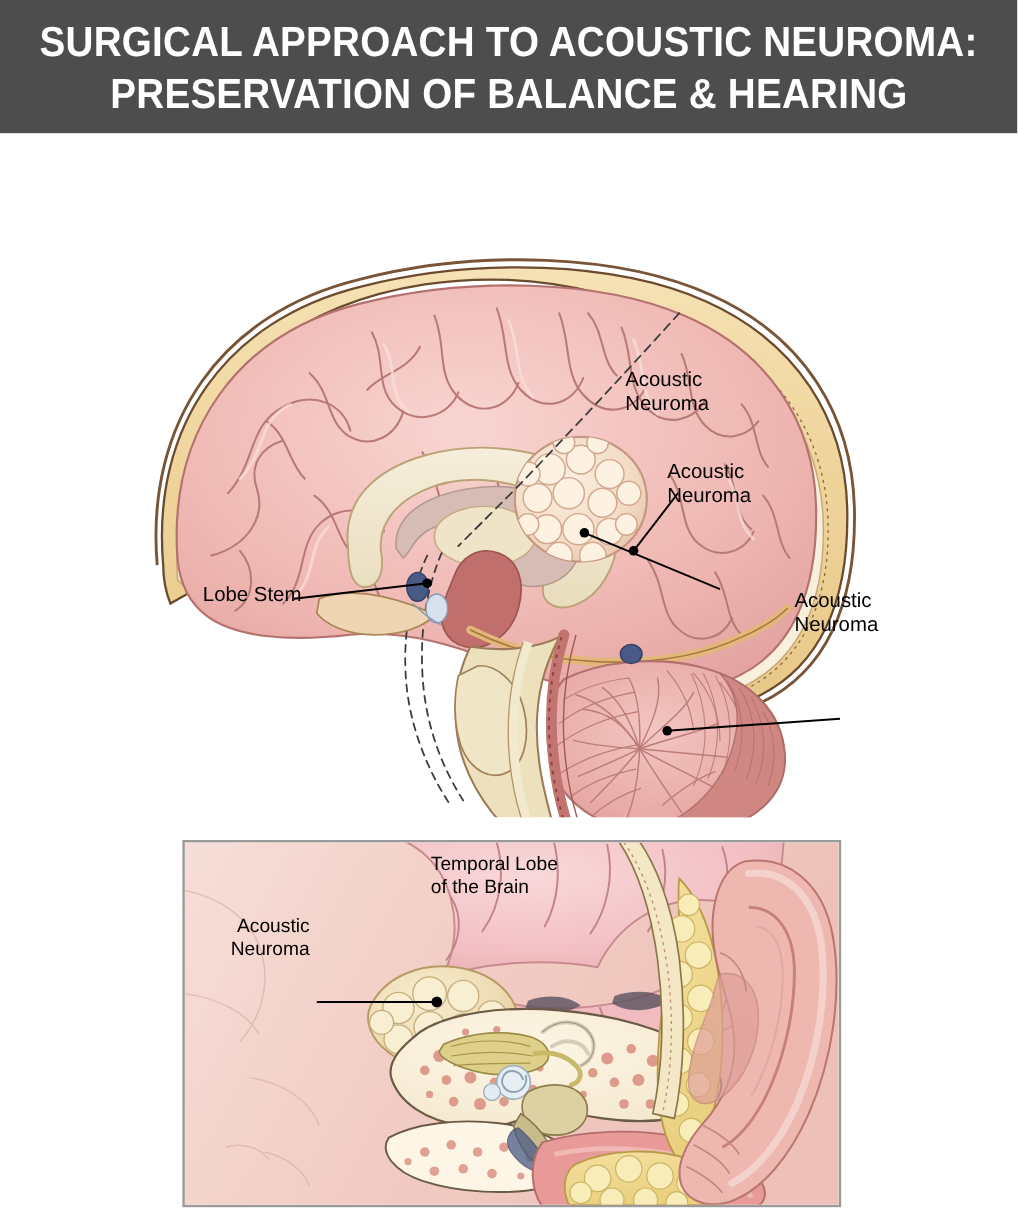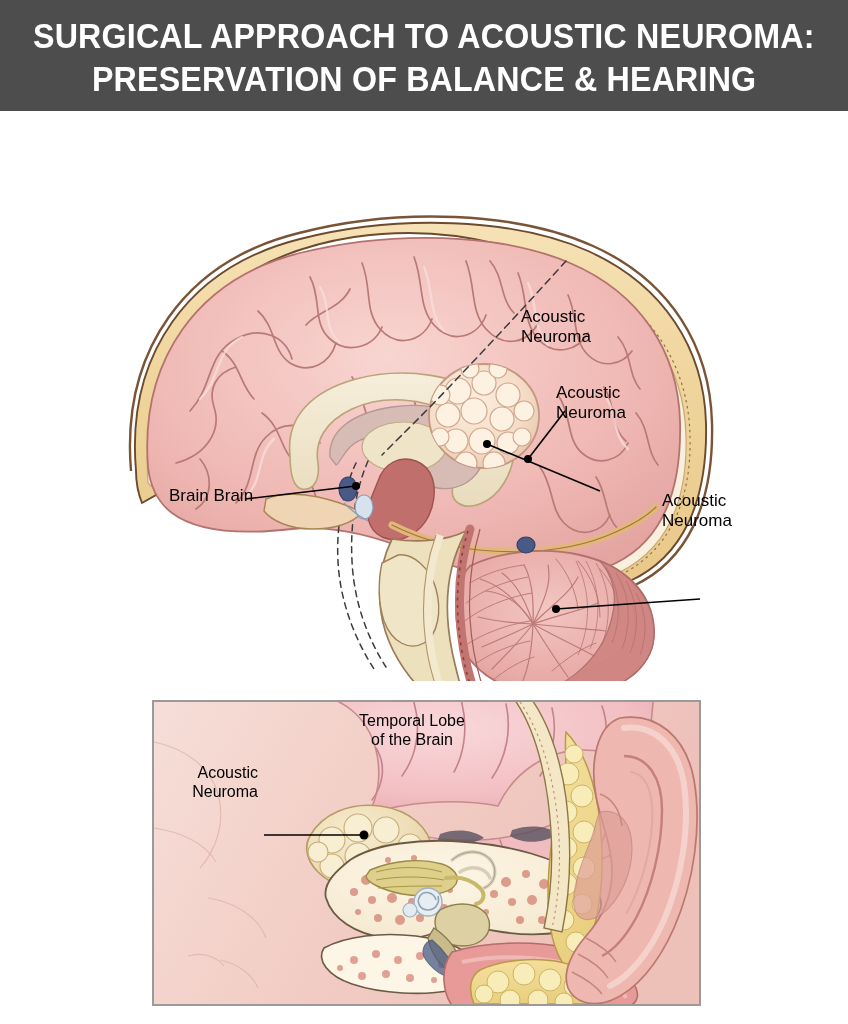--- a/index.html
+++ b/index.html
@@ -75,21 +75,21 @@
   .callout.center { text-align: center; }
   .callout.right  { text-align: right; }
 
   
   #lbl-an-1 { left: 521px; top: 307px; }
   #lbl-an-2 { left: 556px; top: 383px; }
   #lbl-an-3 { left: 662px; top: 491px; }
   #lbl-brainstem { left: 169px; top: 486px; }
 
   
-  #lbl-temporal { left: 205px; top: 10px; text-align: center; }
+  #lbl-temporal { left: 205px; top: 10px; text-align: left; }
   #lbl-an-inset { left: 12px; top: 62px; text-align: right; width: 92px; }
 </style>
 </head>
 <body>
 
 <div id="page">
 
   <div id="title-banner">
     <div class="title-line">SURGICAL APPROACH TO ACOUSTIC NEUROMA:</div>
     <div class="title-line">PRESERVATION OF BALANCE &amp; HEARING</div>
@@ -425,21 +425,21 @@
 
   <div class="callout" id="lbl-an-1">Acoustic
 Neuroma</div>
 
   <div class="callout" id="lbl-an-2">Acoustic
 Neuroma</div>
 
   <div class="callout" id="lbl-an-3">Acoustic
 Neuroma</div>
 
-  <div class="callout" id="lbl-brainstem">Brain Brain</div>
+  <div class="callout" id="lbl-brainstem">Lobe Stem</div>
 
   <div id="inset-figure">
     <svg width="545" height="302" viewBox="0 0 545 302">
       <defs>
         <linearGradient id="gSkin" x1="0" y1="0" x2="1" y2="0.3">
           <stop offset="0%" stop-color="#f6ded8"></stop>
           <stop offset="45%" stop-color="#f2cec6"></stop>
           <stop offset="100%" stop-color="#edc0b8"></stop>
         </linearGradient>
         <radialGradient id="gTemporal" cx="40%" cy="30%" r="80%">

